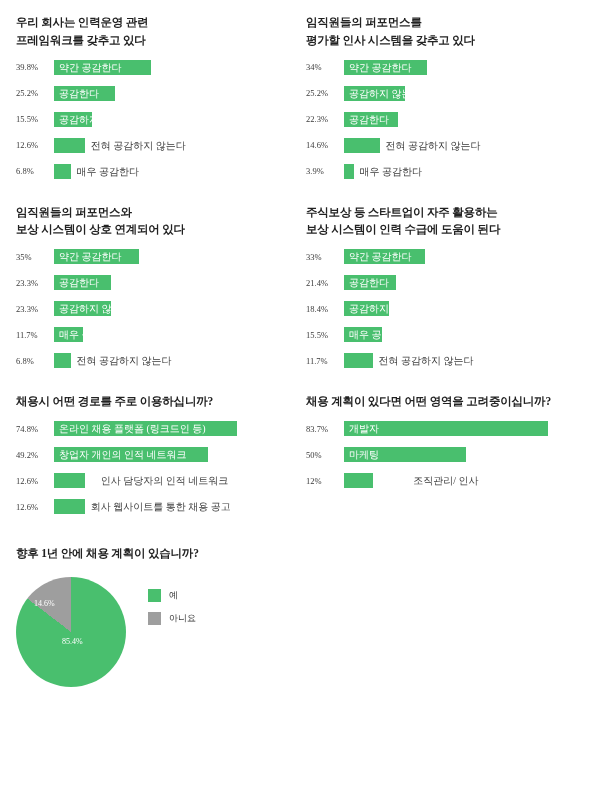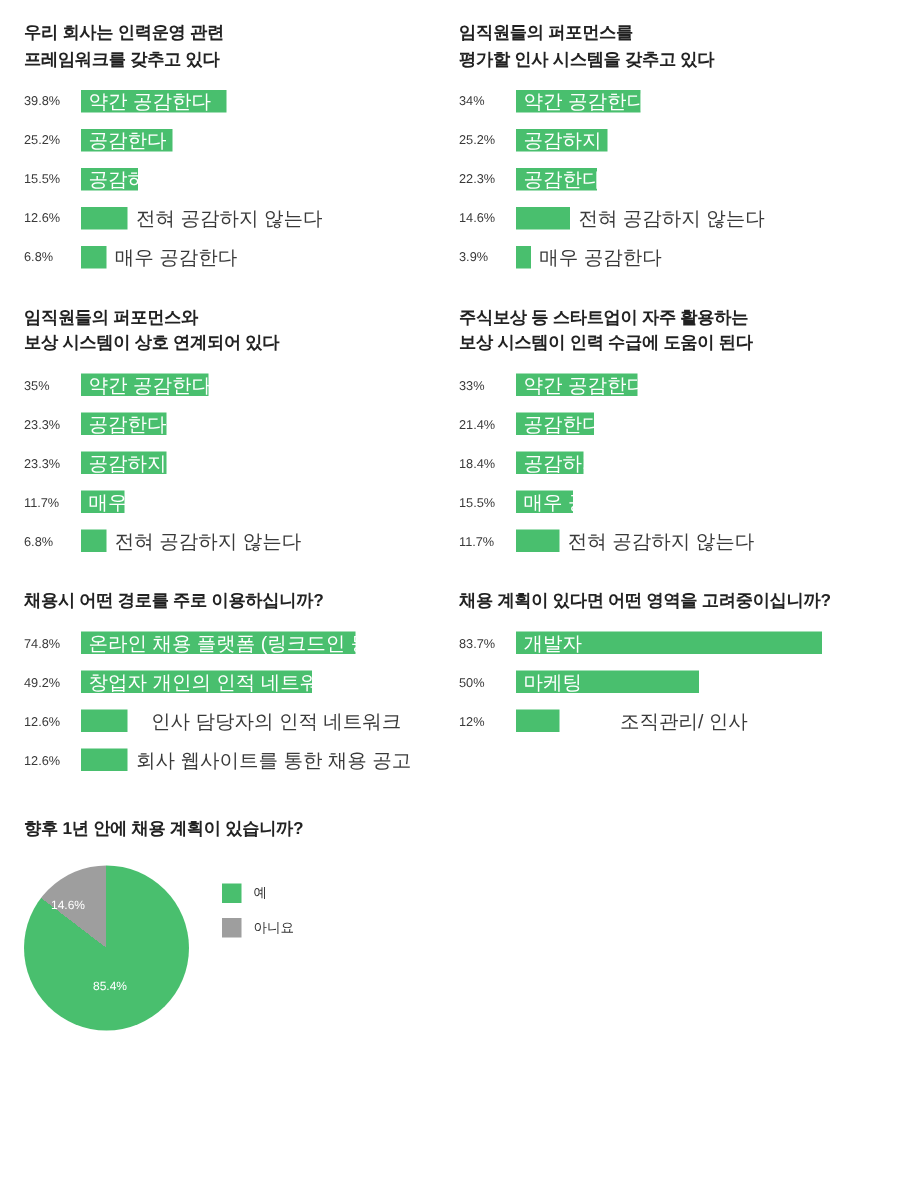--- a/index.html
+++ b/index.html
@@ -13,20 +13,21 @@
     background: #ffffff;
     font-family: "Liberation Sans", sans-serif;
     color: #2b2b2b;
     overflow: hidden;
   }
   .page {
     width: 600px;
     height: 799px;
     position: relative;
     padding: 14px 16px 0 16px;
+    font-family: Liberation Serif, serif;
   }
   .grid {
     display: grid;
     grid-template-columns: 282px 282px;
     column-gap: 8px;
   }
   .panel {
     margin-bottom: 14px;
   }
   .panel-title {
@@ -64,21 +65,21 @@
     background: #49bf6e;
     position: absolute;
     left: 0;
     top: 0;
   }
   .bar-label {
     position: absolute;
     top: 0;
     height: 15px;
     line-height: 15px;
-    font-size: 13px;
+    font-size: 10px;
     color: #ffffff;
     padding-left: 5px;
     white-space: nowrap;
   }
   .bar-label.outside {
     color: #3a3a3a;
     padding-left: 6px;
   }
   
   .pie-section {
@@ -98,21 +99,21 @@
     transform: rotate(0deg);
   }
   .pie-label {
     position: absolute;
     font-size: 8px;
     color: #ffffff;
     font-weight: normal;
   }
   .pie-label.major {
     left: 36px;
-    top: 76px;
+    top: 60px;
     padding-left: 10px;
   }
   .pie-label.minor {
     left: 18px;
     top: 22px;
     color: #ffffff;
   }
   .legend {
     margin-left: 22px;
     padding-top: 12px;

